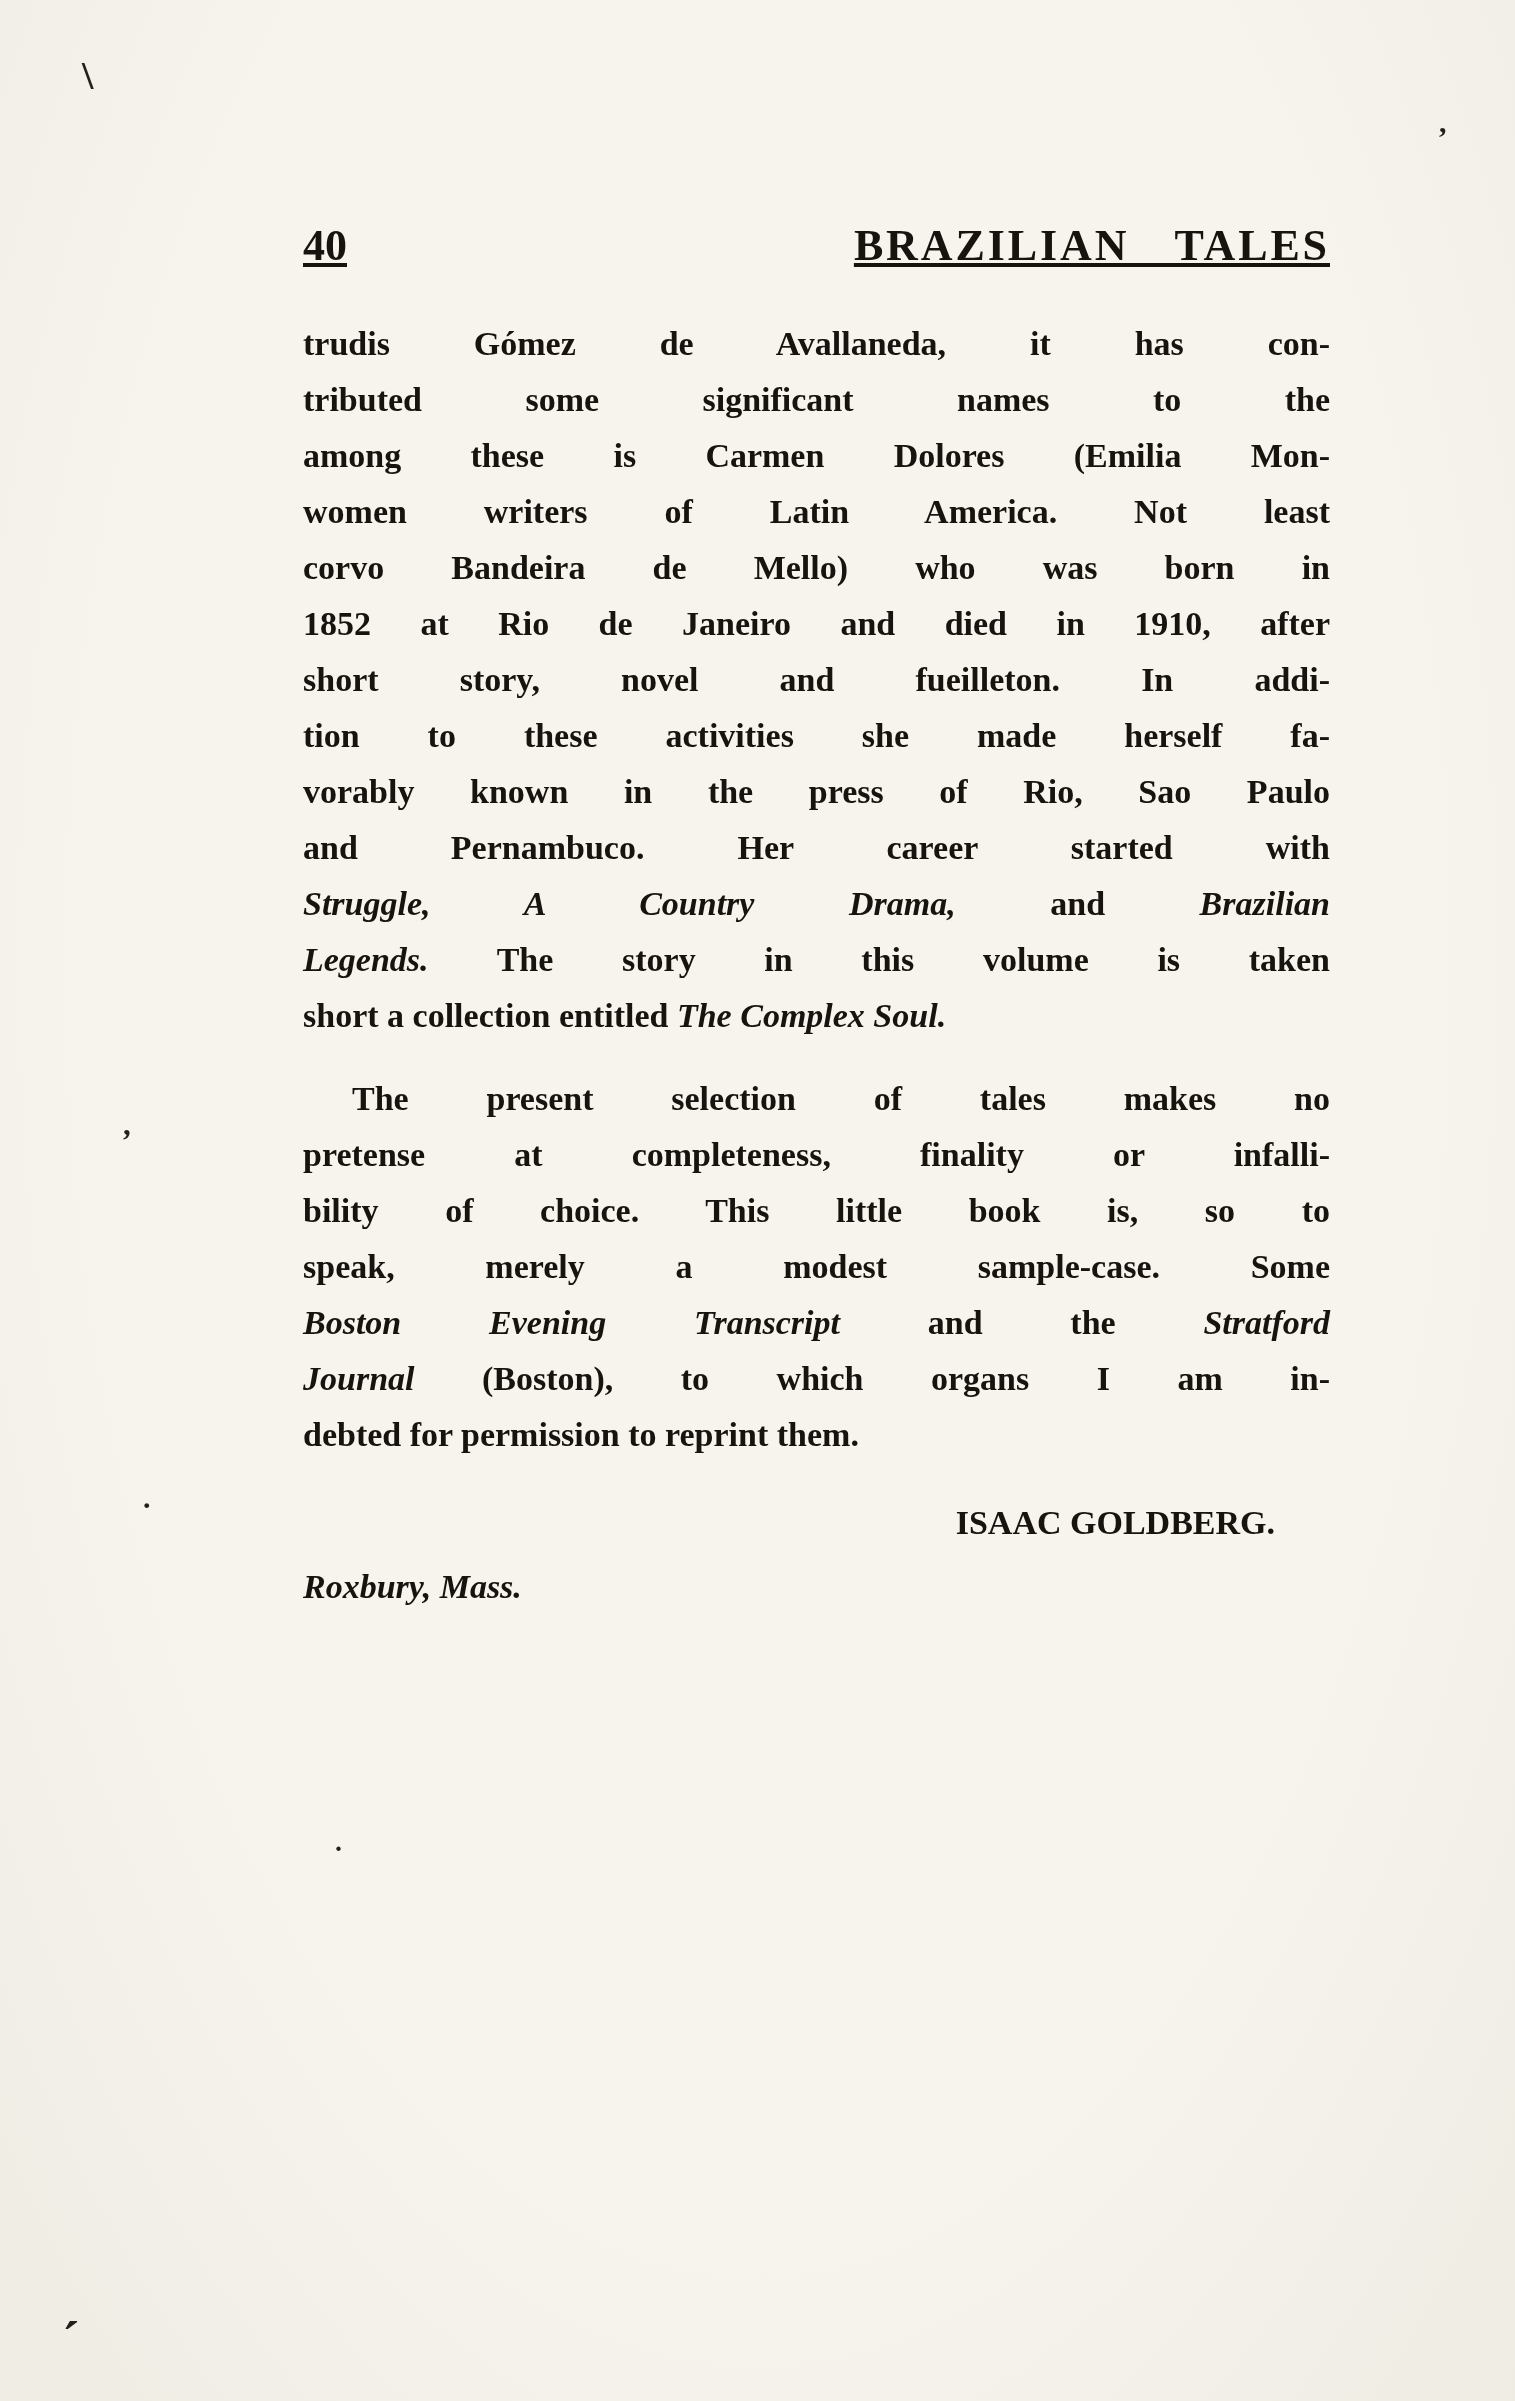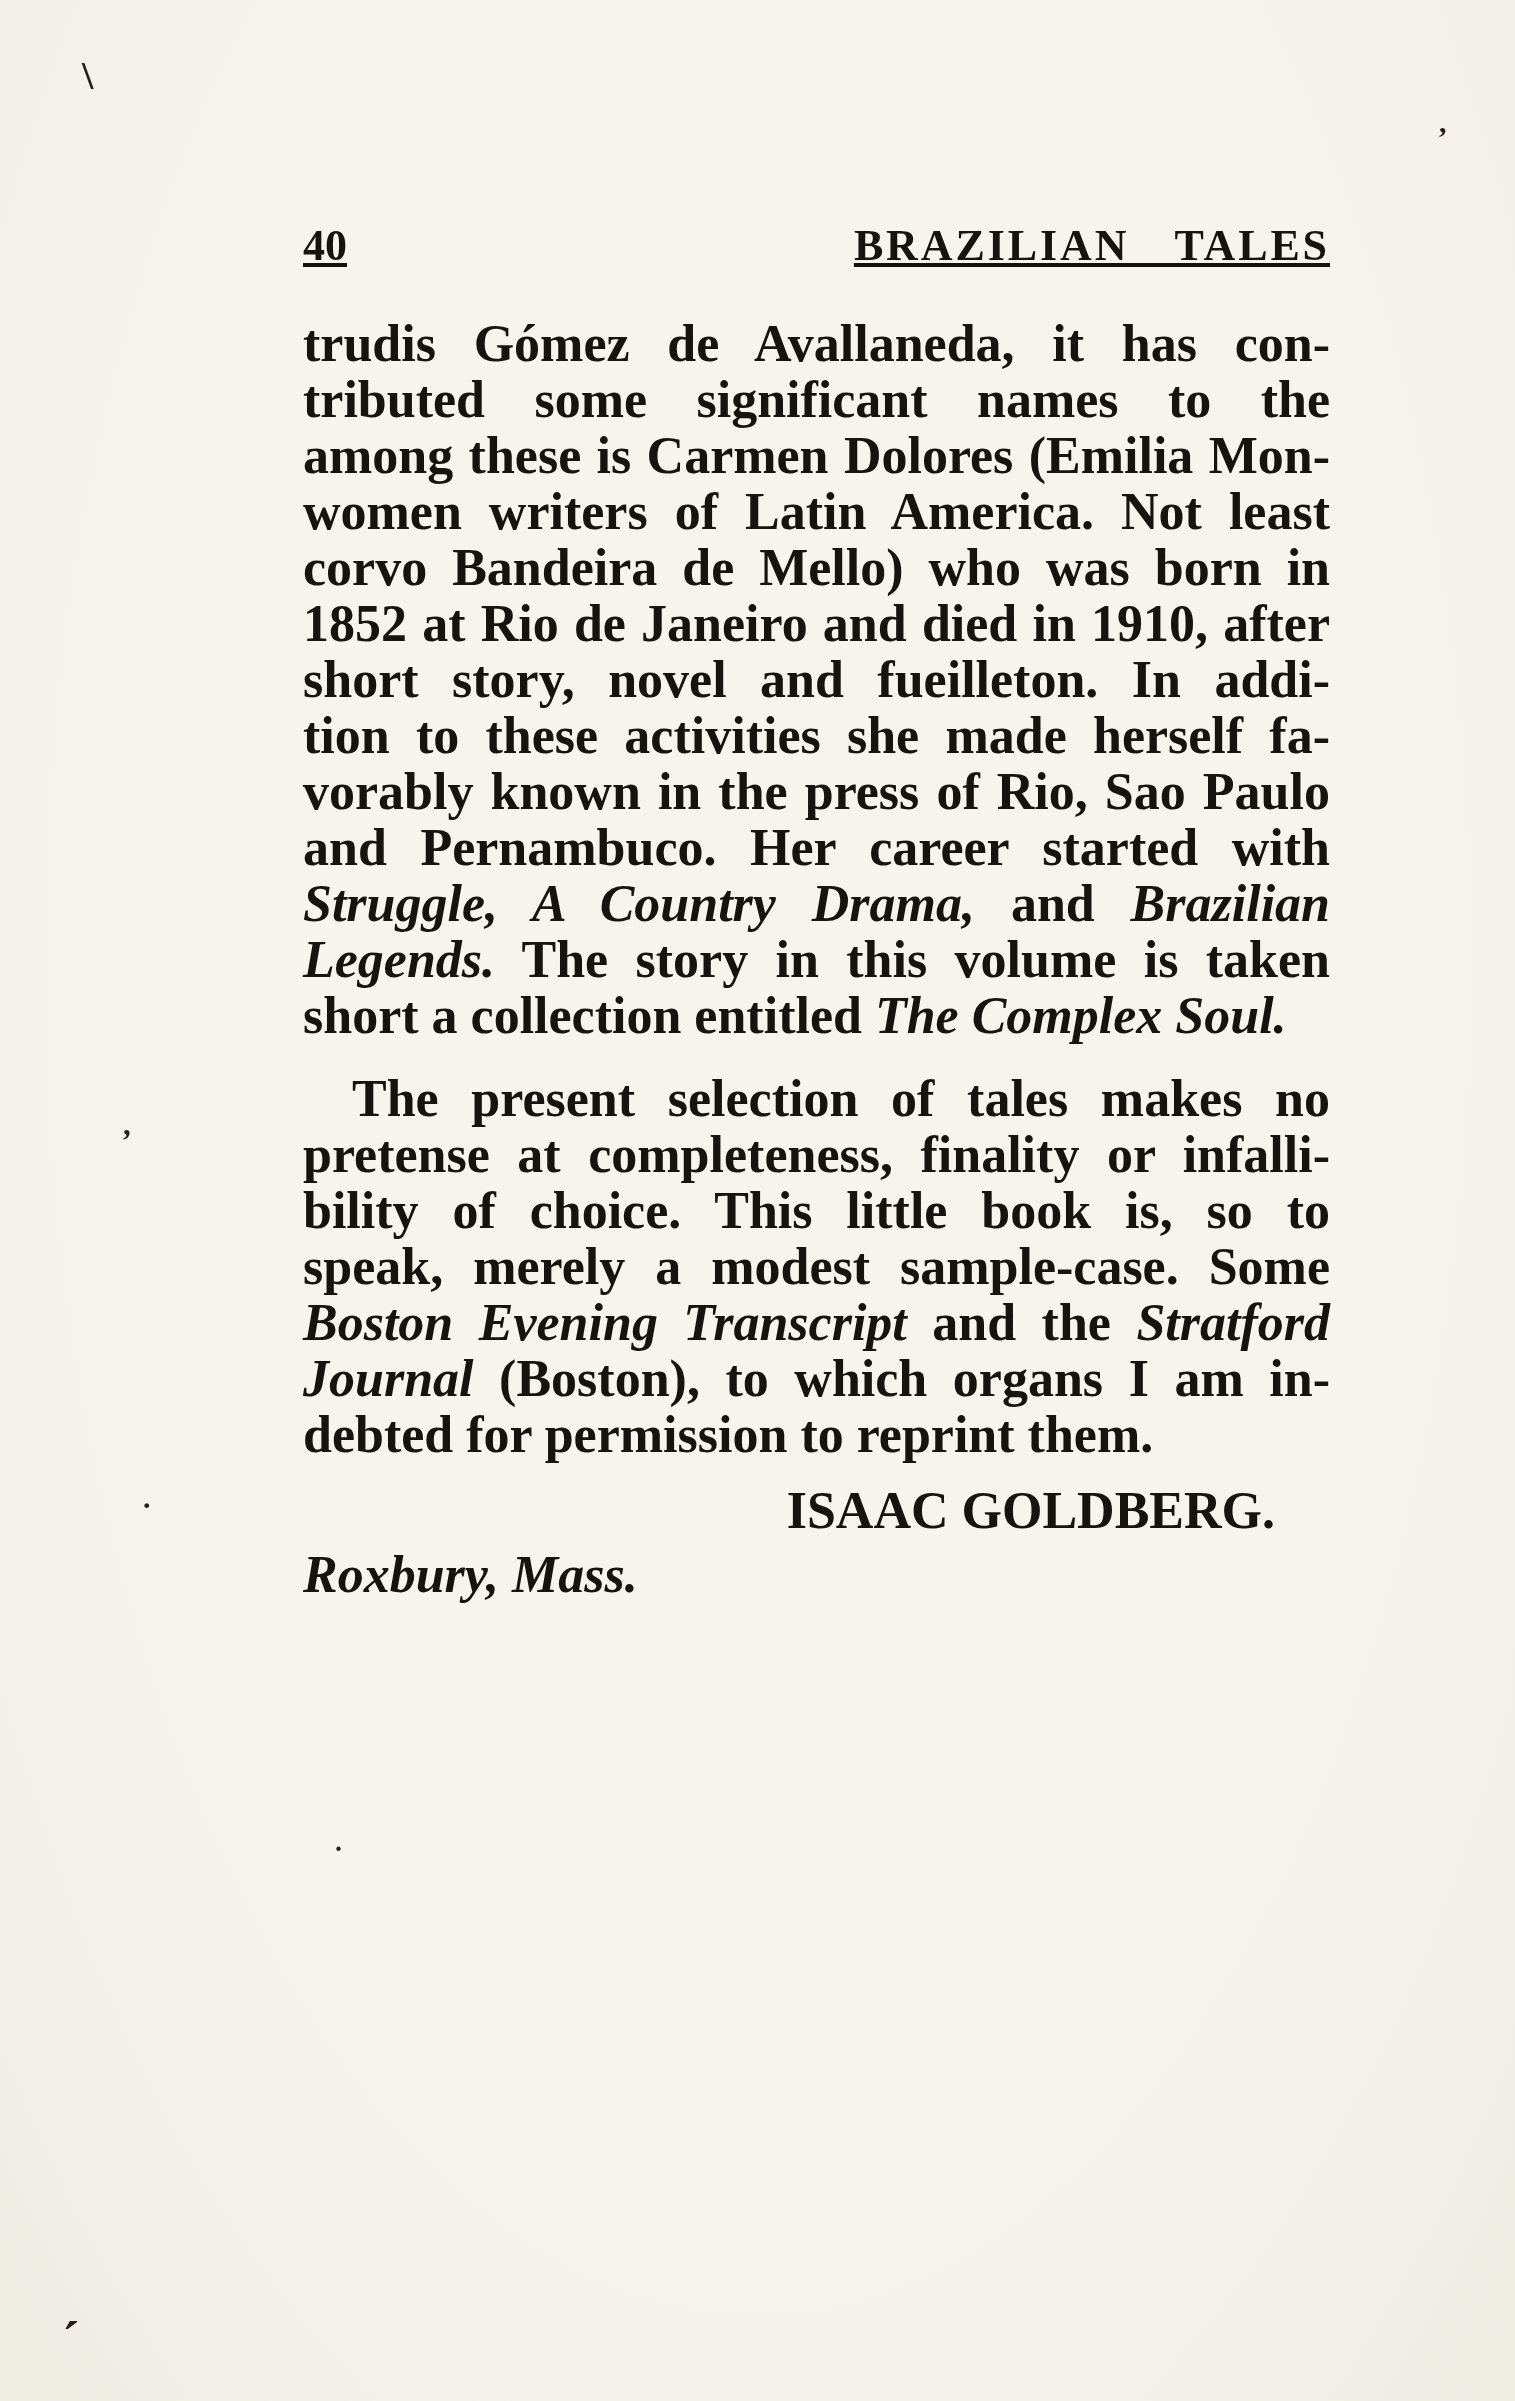--- a/index.html
+++ b/index.html
@@ -39,21 +39,21 @@
     text-align: right;
     letter-spacing: 2.9px;
     word-spacing: 32px;
     text-decoration: underline;
   }
   .text-body {
     position: absolute;
     top: 316px;
     left: 303px;
     width: 1027px;
-    font-size: 52px;
+    font-size: 34px;
     font-weight: 700;
     line-height: 56px;
   }
   .paragraph + .paragraph {
     margin-top: 26.5px;
   }
   .line {
     text-align: justify;
     white-space: normal;
     hyphens: none;
@@ -61,21 +61,21 @@
   .line.just {
     text-align-last: justify;
   }
   .line.indent {
     text-indent: 49px;
   }
   .em {
     font-style: italic;
   }
   .closing-signature {
-    margin-top: 20px;
+    margin-top: 32px;
     text-align: right;
     padding-right: 55px;
   }
   .closing-place {
     margin-top: 8px;
     font-style: italic;
   }
   .stray {
     position: absolute;
     font-weight: 700;

